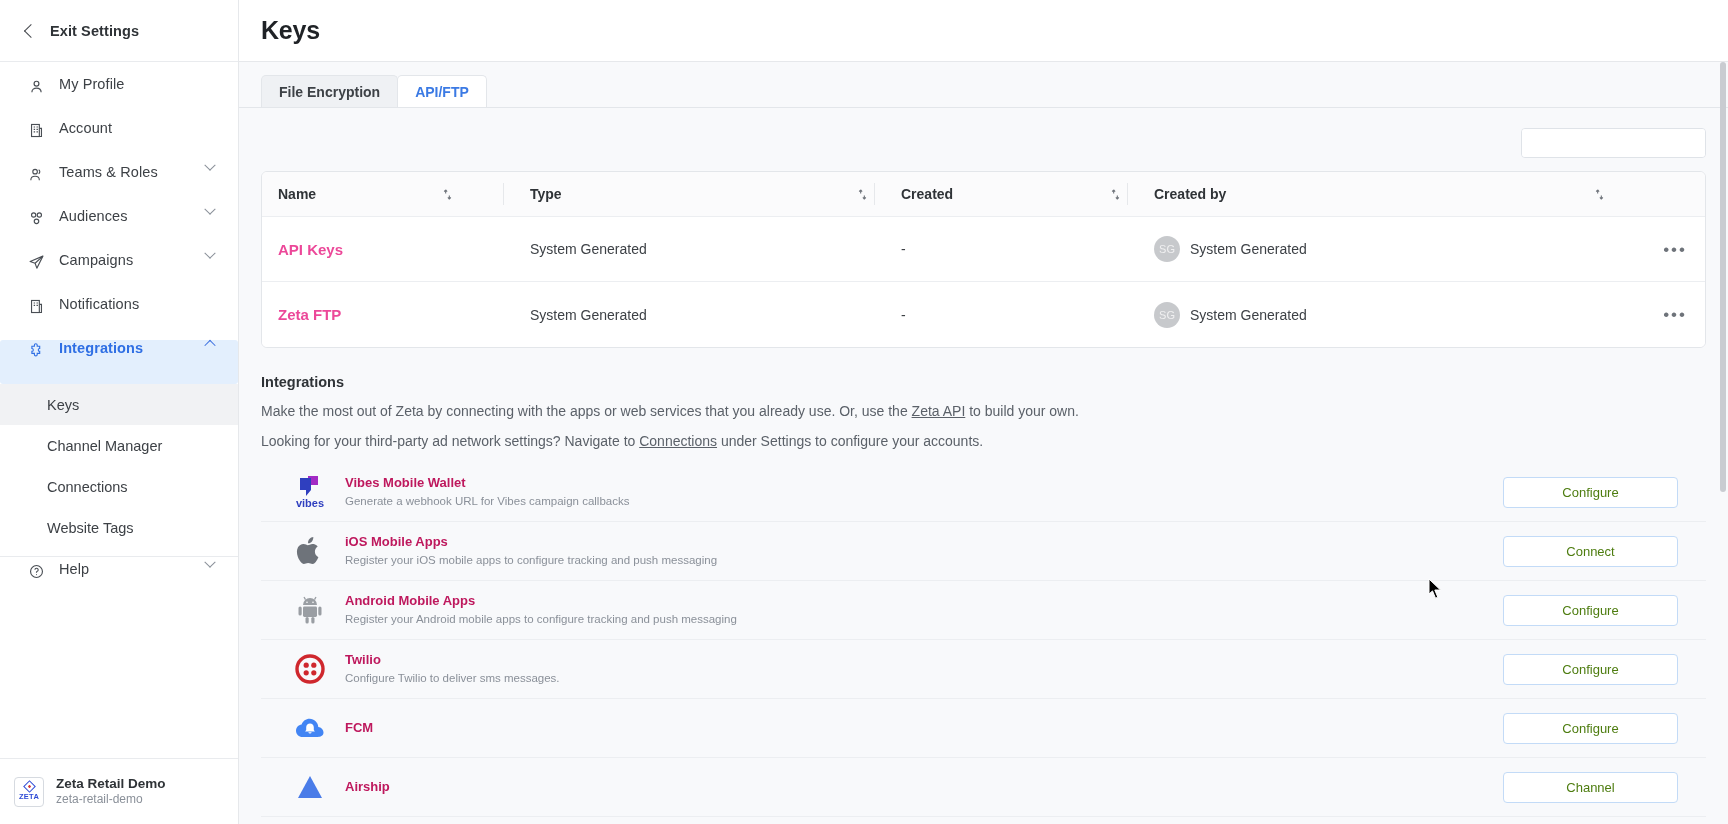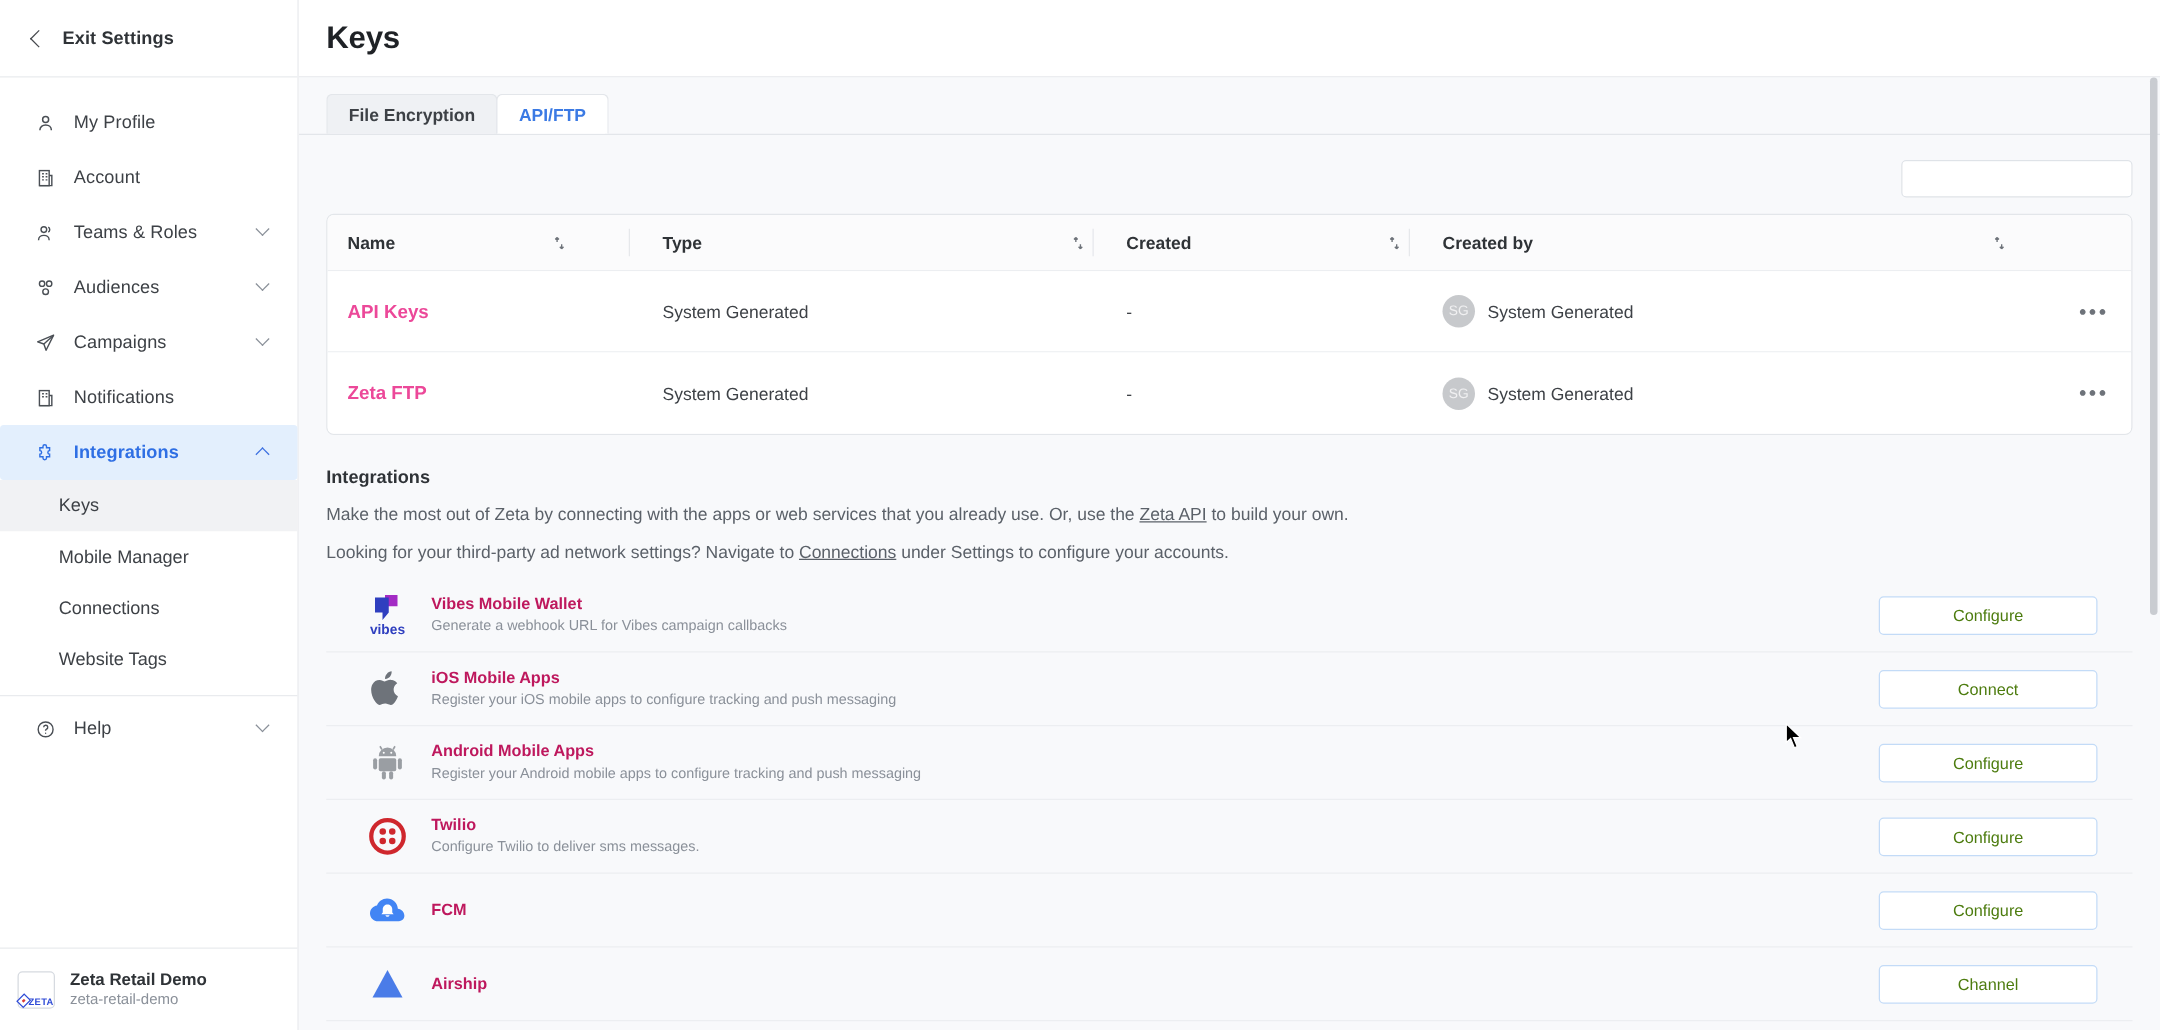--- a/index.html
+++ b/index.html
@@ -19,21 +19,21 @@
   .exit-row {
     height: 62px; display: flex; align-items: center; gap: 12px;
     padding: 0 0 0 26px; border-bottom: 1px solid #e9ebee; cursor: pointer;
   }
   .exit-chev { width: 10px; height: 10px; border-left: 1.8px solid #45484d; border-bottom: 1.8px solid #45484d;
     transform: rotate(45deg); margin-right: 2px; }
   .exit-label { font-size: 14.5px; font-weight: 700; color: #2f3337; letter-spacing: .1px; }
 
   .nav { padding-top: 14px; flex: 0 0 auto; }
   .nav-item {
-    display: flex; align-items: center; height: 44px; padding: 0 18px 0 26px;
+    display: flex; align-items: flex-start; height: 44px; padding: 0 18px 0 26px;
     cursor: pointer; position: relative; border-radius: 3px;
   }
   .nav-item .ico { width: 20px; height: 20px; flex: 0 0 20px; margin-right: 13px; display:flex; align-items:center; justify-content:center; }
   .nav-item .txt { font-size: 14.5px; color: #3d4146; flex: 1 1 auto; letter-spacing: .1px; }
   .nav-item .chev { width: 8px; height: 8px; border-right: 1.7px solid #8a9099; border-bottom: 1.7px solid #8a9099;
     transform: rotate(45deg) translate(-2px,-2px); margin-right: 6px; }
   .nav-item .chev.up { transform: rotate(-135deg) translate(-1px,-1px); border-color:#3b6fe0; }
   .nav-item.active { background: #e3effd; }
   .nav-item.active .txt { color: #2f6fe4; font-weight: 600; }
   .nav-item.active svg { stroke: #2f6fe4; }
@@ -46,21 +46,21 @@
 
   .nav-sep { height:1px; background:#e9ebee; margin: 8px 0 4px; }
 
   .sidebar-spacer { flex: 1 1 auto; }
   .account-box {
     border-top: 1px solid #e9ebee; height: 66px; display: flex; align-items: center;
     gap: 12px; padding: 0 14px 0 14px; cursor: pointer;
   }
   .zeta-logo {
     width: 30px; height: 30px; flex: 0 0 30px; border: 1px solid #d6dae0; border-radius: 4px;
-    display: flex; flex-direction: row; align-items: flex-end; justify-content: center; background:#fff;
+    display: flex; flex-direction: column; align-items: center; justify-content: center; background:#fff;
   }
   .zeta-dia { width: 9px; height: 9px; background: #fff; border: 1.6px solid #2f4bd6; transform: rotate(45deg); margin-bottom: 1px; position:relative;}
   .zeta-dia:after{ content:''; position:absolute; inset:1px; background:#d93a3a; border-radius:1px; transform:scale(.5);}
   .zeta-word { font-size: 7.5px; font-weight: 700; color: #2f4bd6; letter-spacing: .3px; }
   .acct-name { font-size: 13.5px; font-weight: 700; color: #2f3337; line-height: 1.3; }
   .acct-slug { font-size: 12px; color: #8a9099; line-height: 1.3; }
 
   
   .main { flex: 1 1 auto; height: 824px; background: #f8f9fb; position: relative; overflow: hidden; }
   .page-head { height: 62px; background: #fff; border-bottom: 1px solid #e6e8eb; display: flex; align-items: center; padding-left: 22px; }
@@ -205,21 +205,21 @@
           </svg>
         </span>
         <span class="txt">Integrations</span>
         <span class="chev up"></span>
       </div>
 
       <div class="subnav-item sel">
         <span>Keys</span>
       </div>
       <div class="subnav-item">
-        <span>Mobile Manager</span>
+        <span>Channel Manager</span>
       </div>
       <div class="subnav-item">
         <span>Connections</span>
       </div>
       <div class="subnav-item">
         <span>Website Tags</span>
       </div>
 
       <div class="nav-sep"></div>
 

